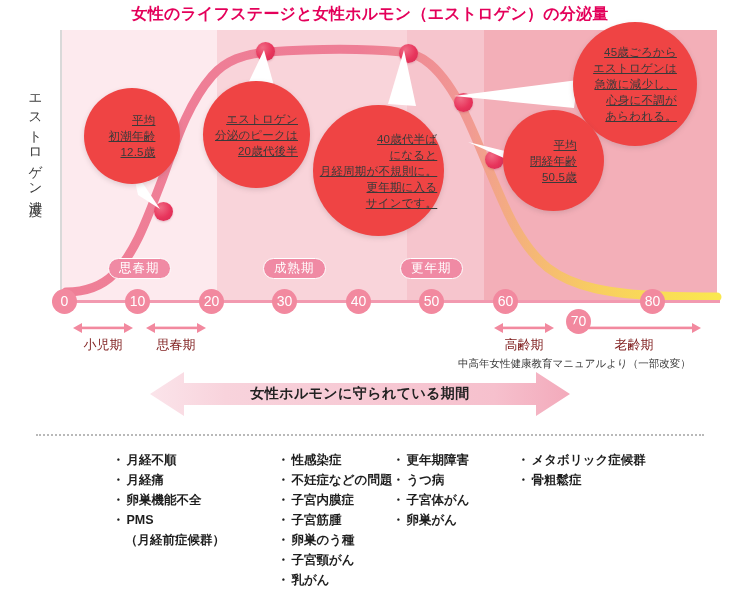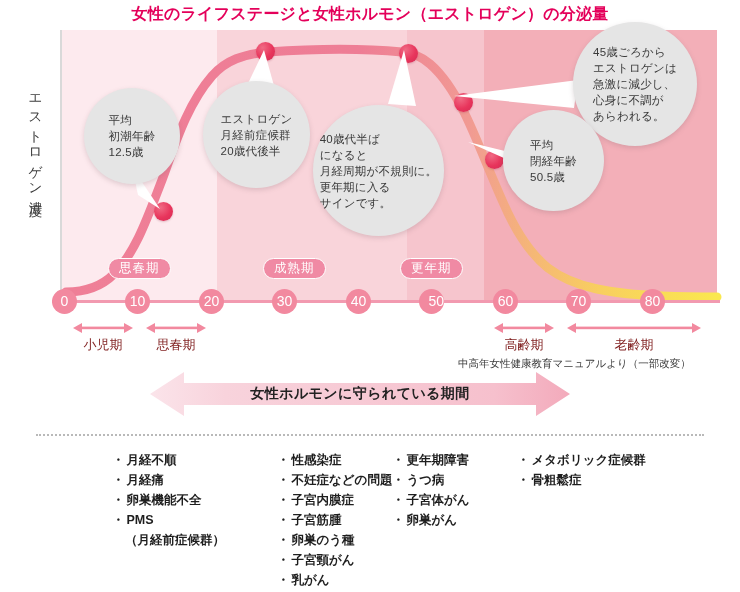--- a/index.html
+++ b/index.html
@@ -66,29 +66,30 @@
     text-align:center;
     padding:0 10px;
     white-space:nowrap;
     letter-spacing:1px;
   }
 
   
   .bubble{
     position:absolute;
     border-radius:50%;
-    background:#e5e5e5;
+    background:#ef4444;
     box-shadow:0 2px 5px rgba(120,90,100,.22);
     color:#3a3a3a;
     display:flex;align-items:center;justify-content:center;
-    text-align:left;
+    text-align:right;
     font-size:11.5px;
     line-height:16px;
     z-index:6;
     letter-spacing:.2px;
+    text-decoration:underline;
   }
   .bubble .btxt{display:block;}
   .tail{position:absolute;z-index:5;}
 
   
   .xaxis-rule{
     position:absolute;left:52px;top:300px;width:668px;height:3px;
     background:#f29ab0;
   }
   .tick{
@@ -217,21 +218,21 @@
     <span>
       <span class="btxt">平均</span>
       <span class="btxt">初潮年齢</span>
       <span class="btxt">12.5歳</span>
     </span>
   </div>
 
   <div class="bubble" style="left:203px;top:81px;width:107px;height:107px;">
     <span>
       <span class="btxt">エストロゲン</span>
-      <span class="btxt">月経前症候群</span>
+      <span class="btxt">分泌のピークは</span>
       <span class="btxt">20歳代後半</span>
     </span>
   </div>
 
   <div class="bubble" style="left:313px;top:105px;width:131px;height:131px;font-size:11.5px;">
     <span>
       <span class="btxt">40歳代半ば</span>
       <span class="btxt">になると</span>
       <span class="btxt">月経周期が不規則に。</span>
       <span class="btxt">更年期に入る</span>
@@ -257,23 +258,23 @@
     </span>
   </div>
 
   <div class="xaxis-rule"></div>
 
   <div class="tick" style="left:52px;">0</div>
   <div class="tick" style="left:125px;">10</div>
   <div class="tick" style="left:199px;">20</div>
   <div class="tick" style="left:272px;">30</div>
   <div class="tick" style="left:346px;">40</div>
-  <div class="tick" style="left:419px;text-align:right;">50</div>
+  <div class="tick" style="left:419px;">50</div>
   <div class="tick" style="left:493px;">60</div>
-  <div class="tick" style="left:566px;">70</div>
+  <div class="tick" style="left:566px;margin-top:20px;">70</div>
   <div class="tick" style="left:640px;">80</div>
 
   <svg class="arrow-svg" style="left:72px;top:322px;width:62px;">
     <path d="M1,6 L10,1 L10,11 Z" fill="#f2899f"></path>
     <path d="M61,6 L52,1 L52,11 Z" fill="#f2899f"></path>
     <rect x="9" y="4.6" width="44" height="2.6" fill="#f2899f"></rect>
   </svg>
   <div class="arrow-label" style="left:72px;width:62px;">小児期</div>
 
   <svg class="arrow-svg" style="left:145px;top:322px;width:62px;">

